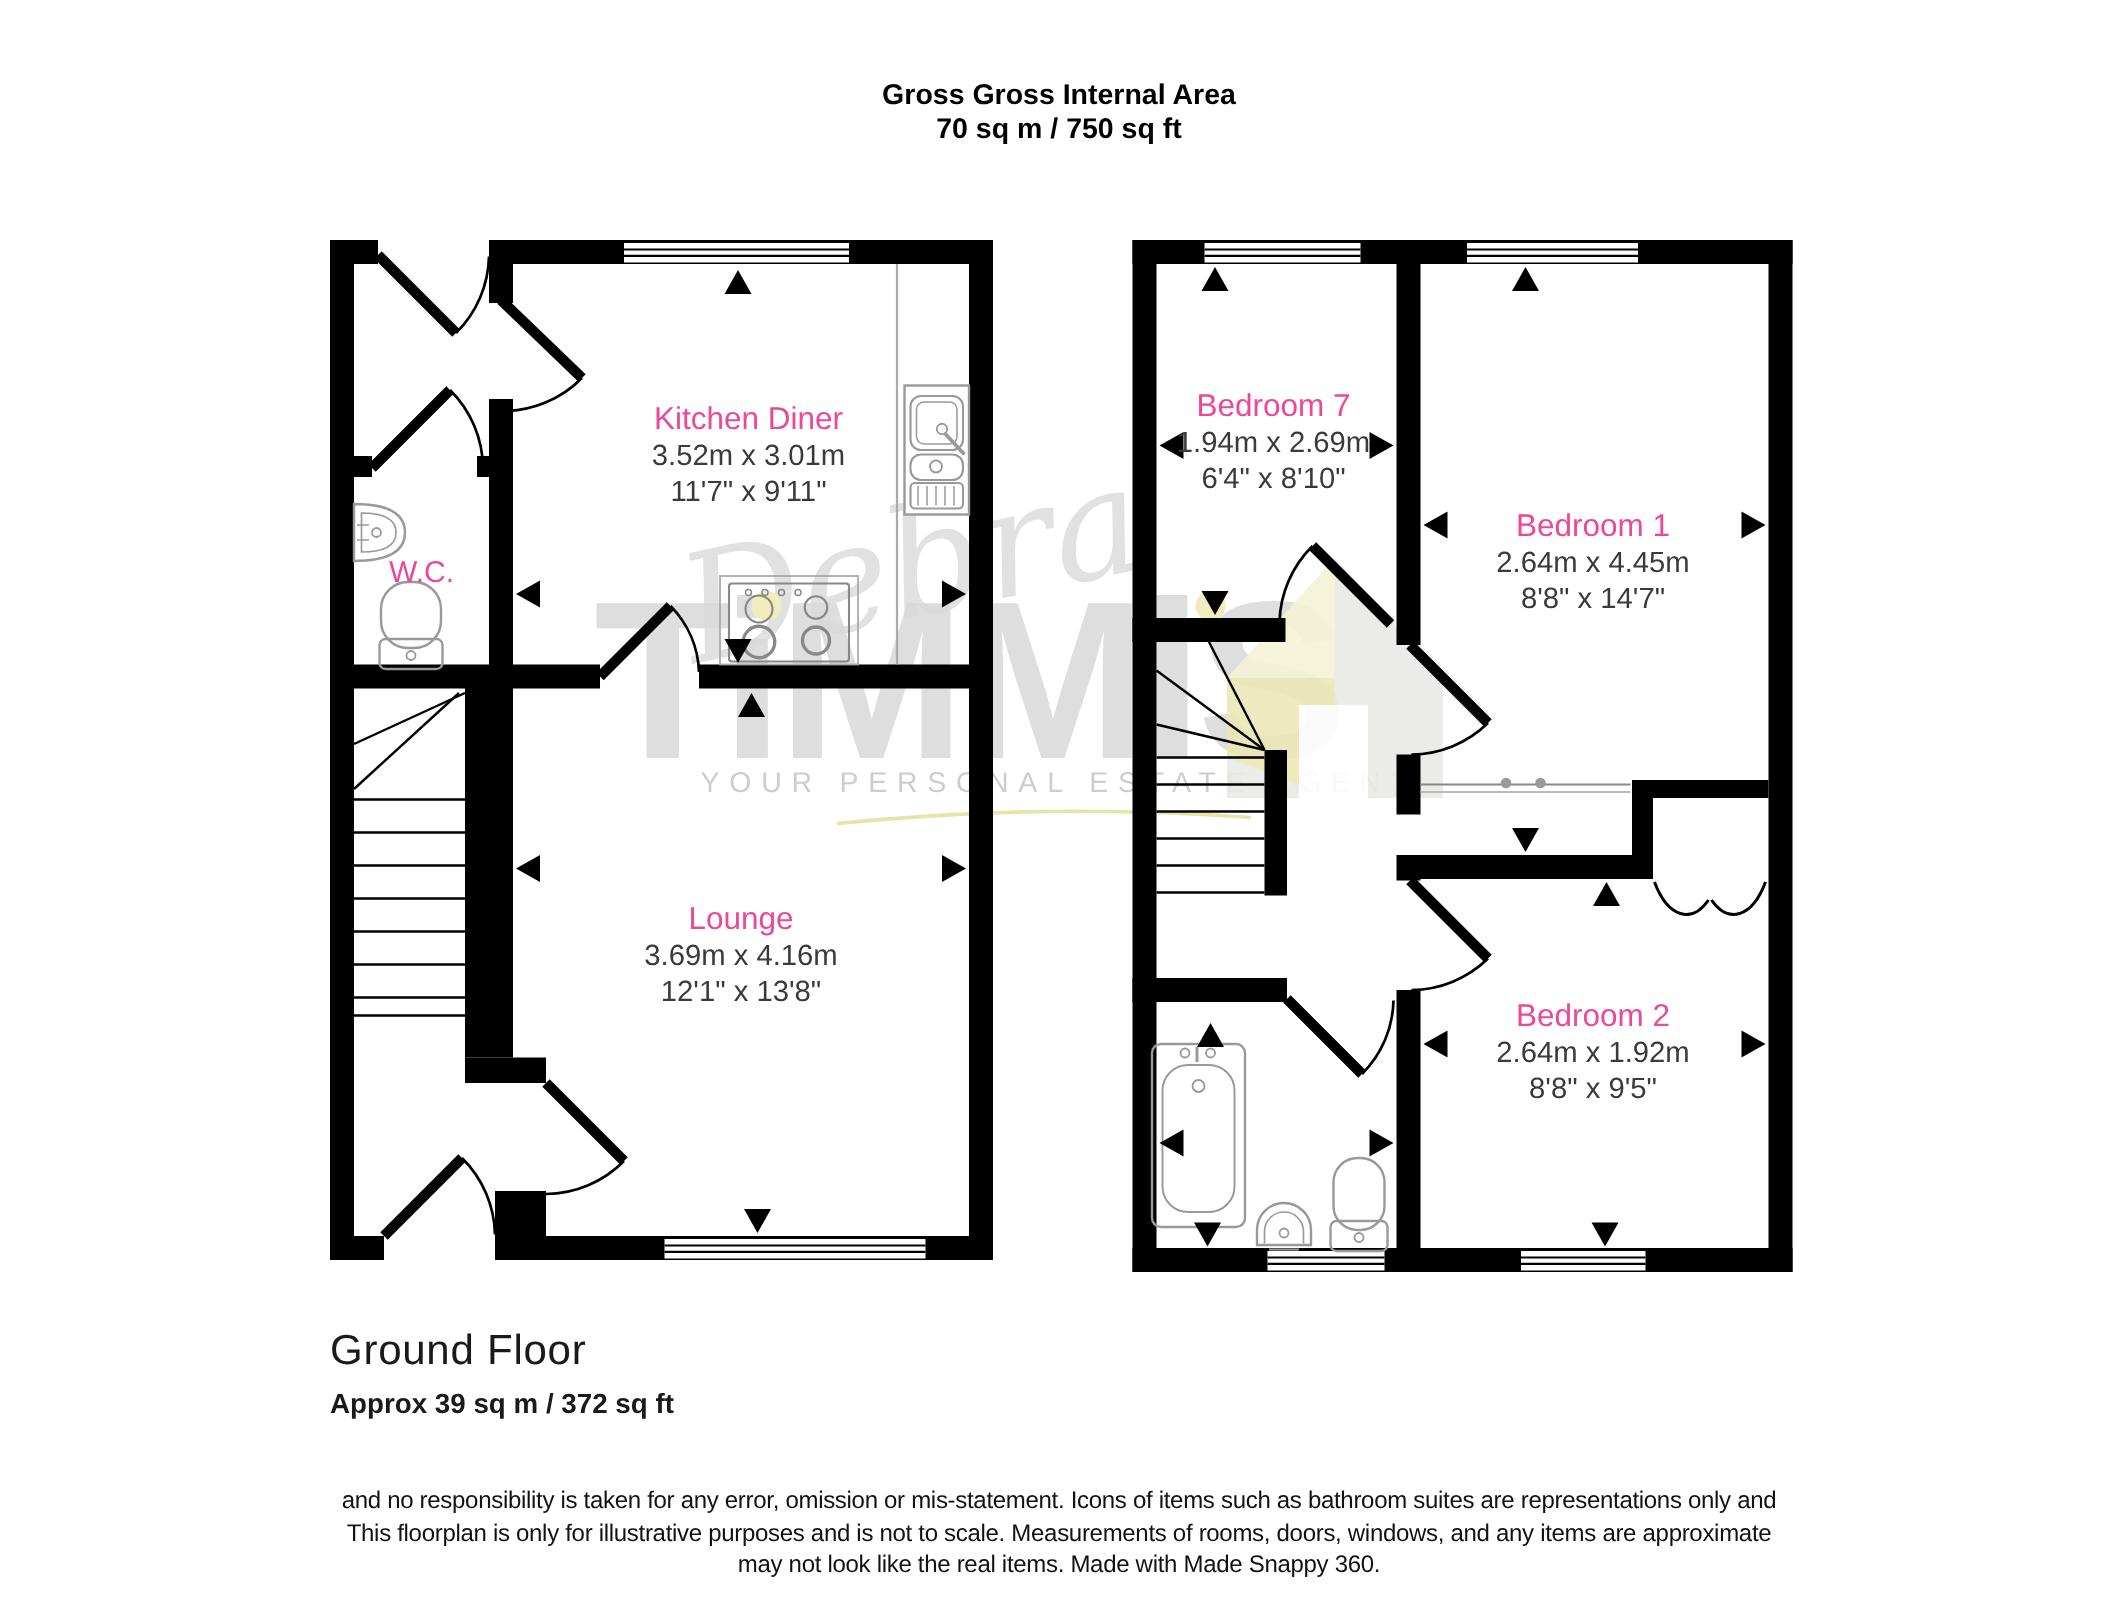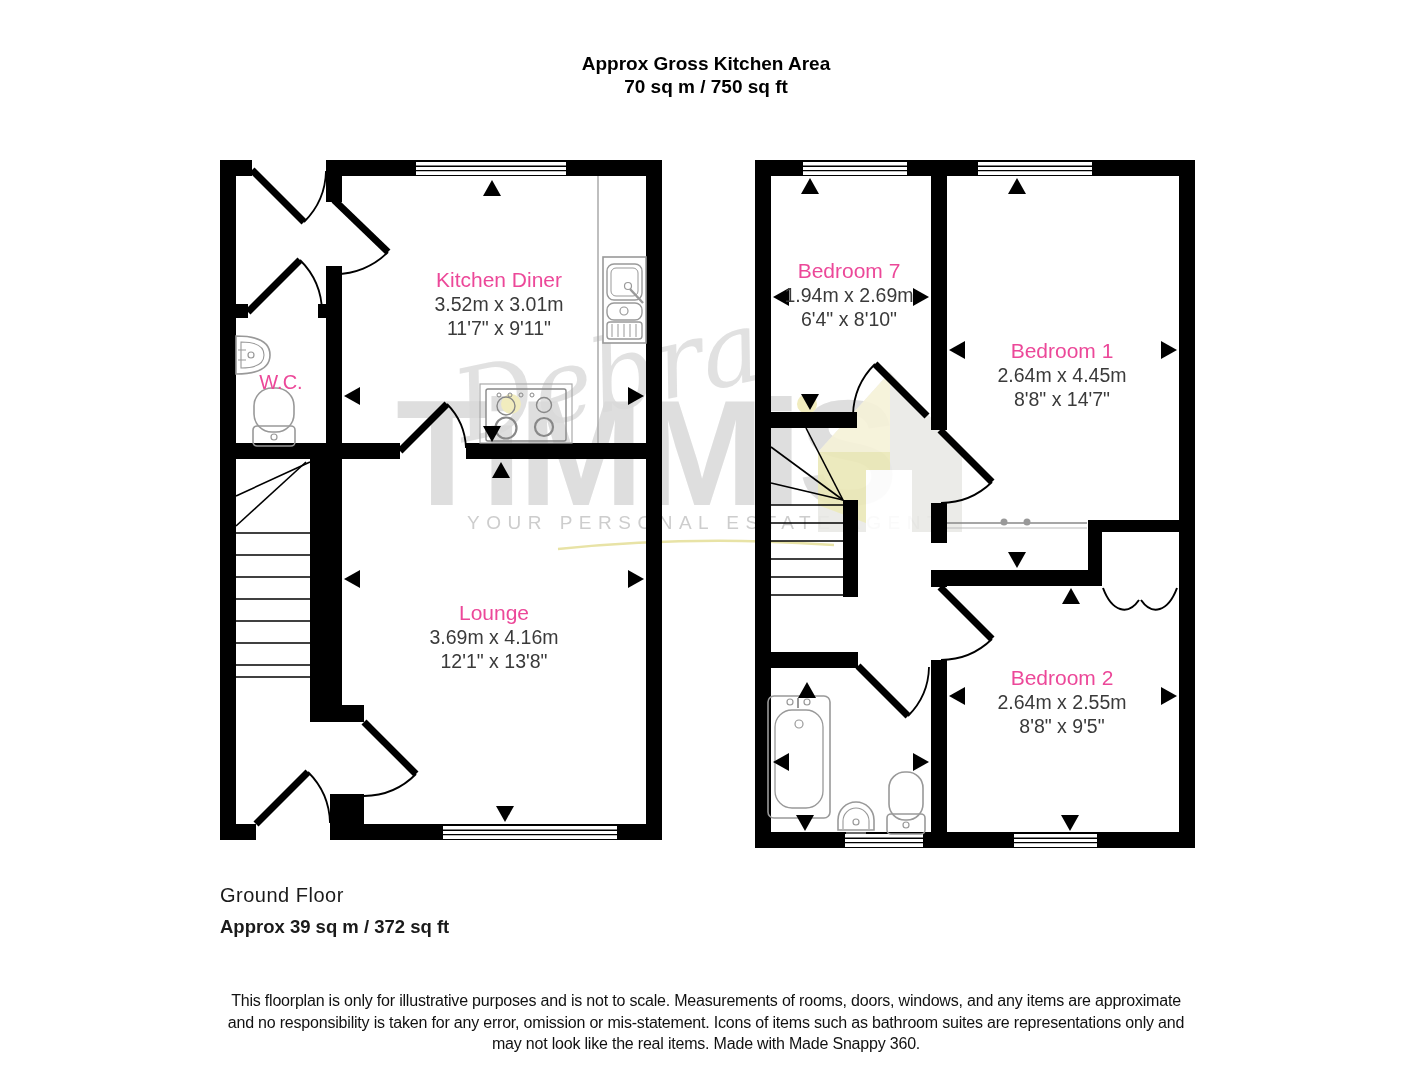--- a/index.html
+++ b/index.html
@@ -4,21 +4,21 @@
 <style>
   html,body{margin:0;padding:0;background:#fff;}
   .canvas{position:relative;width:1412px;height:1080px;background:#fff;overflow:hidden;
           font-family:"Liberation Sans", sans-serif;}
   .plan-svg{position:absolute;left:0;top:0;}
   .txt{position:absolute;color:#333;text-align:center;white-space:nowrap;}
   .header{left:0;width:1412px;top:52px;color:#000;font-weight:bold;font-size:19px;line-height:23px;}
   .room-label{transform:translateX(-50%);line-height:24px;font-size:19.5px;color:#3a3a3a;}
   .room-label .rname{font-weight:normal;font-size:21px;color:#ec4899;}
   .floor-label{text-align:left;color:#1a1a1a;}
-  .floor-label .ftitle{font-size:20px;letter-spacing:.5px;}
+  .floor-label .ftitle{font-size:28px;letter-spacing:.5px;}
   .floor-label .farea{font-size:18.5px;font-weight:bold;margin-top:9px;}
   .disclaimer{left:0;width:1412px;top:990px;color:#111;font-size:16px;line-height:21.5px;letter-spacing:-.2px;}
   .wm{position:absolute;color:#d8d8d8;pointer-events:none;}
   .wm-script{left:452px;top:318px;font-family:"DejaVu Serif",serif;font-style:italic;
              font-size:100px;color:#c9c9c9;opacity:.55;transform:rotate(-12deg);}
   .wm-brand{left:396px;top:378px;font-size:150px;font-weight:bold;letter-spacing:-4px;
             color:#d9d9d9;opacity:.85;line-height:150px;}
   .wm-tagline{left:0;width:1412px;top:512px;text-align:center;font-size:19px;
               letter-spacing:6.5px;color:#cdcdcd;}
 </style>
@@ -263,21 +263,21 @@
         <polygon points="1070,831 1061,815 1079,815"></polygon>
         <polygon points="807,682 798,698 816,698"></polygon>
         <polygon points="773,762 789,753 789,771"></polygon>
         <polygon points="929,762 913,753 913,771"></polygon>
         <polygon points="805,831 796,815 814,815"></polygon>
       </g>
     </g>
   </svg>
 
   <div class="txt header">
-    <div>Approx Gross Kitchen Area</div>
+    <div>Gross Gross Internal Area</div>
     <div>70 sq m / 750 sq ft</div>
   </div>
 
   <div class="txt room-label" style="left:499px;top:268px">
     <div class="rname">Kitchen Diner</div>
     <div>3.52m x 3.01m</div>
     <div>11'7" x 9'11"</div>
   </div>
 
   <div class="txt room-label" style="left:281px;top:370px">
@@ -297,30 +297,30 @@
   </div>
 
   <div class="txt room-label" style="left:1062px;top:339px">
     <div class="rname">Bedroom 1</div>
     <div>2.64m x 4.45m</div>
     <div>8'8" x 14'7"</div>
   </div>
 
   <div class="txt room-label" style="left:1062px;top:666px">
     <div class="rname">Bedroom 2</div>
-    <div>2.64m x 2.55m</div>
+    <div>2.64m x 1.92m</div>
     <div>8'8" x 9'5"</div>
   </div>
 
 
   <div class="txt floor-label" style="left:220px;top:884px">
     <div class="ftitle">Ground Floor</div>
     <div class="farea">Approx 39 sq m / 372 sq ft</div>
   </div>
 
 
   <div class="txt disclaimer">
+    <div>and no responsibility is taken for any error, omission or mis-statement. Icons of items such as bathroom suites are representations only and</div>
     <div>This floorplan is only for illustrative purposes and is not to scale. Measurements of rooms, doors, windows, and any items are approximate</div>
-    <div>and no responsibility is taken for any error, omission or mis-statement. Icons of items such as bathroom suites are representations only and</div>
     <div>may not look like the real items. Made with Made Snappy 360.</div>
   </div>
 
 </div>
 
 </body></html>

